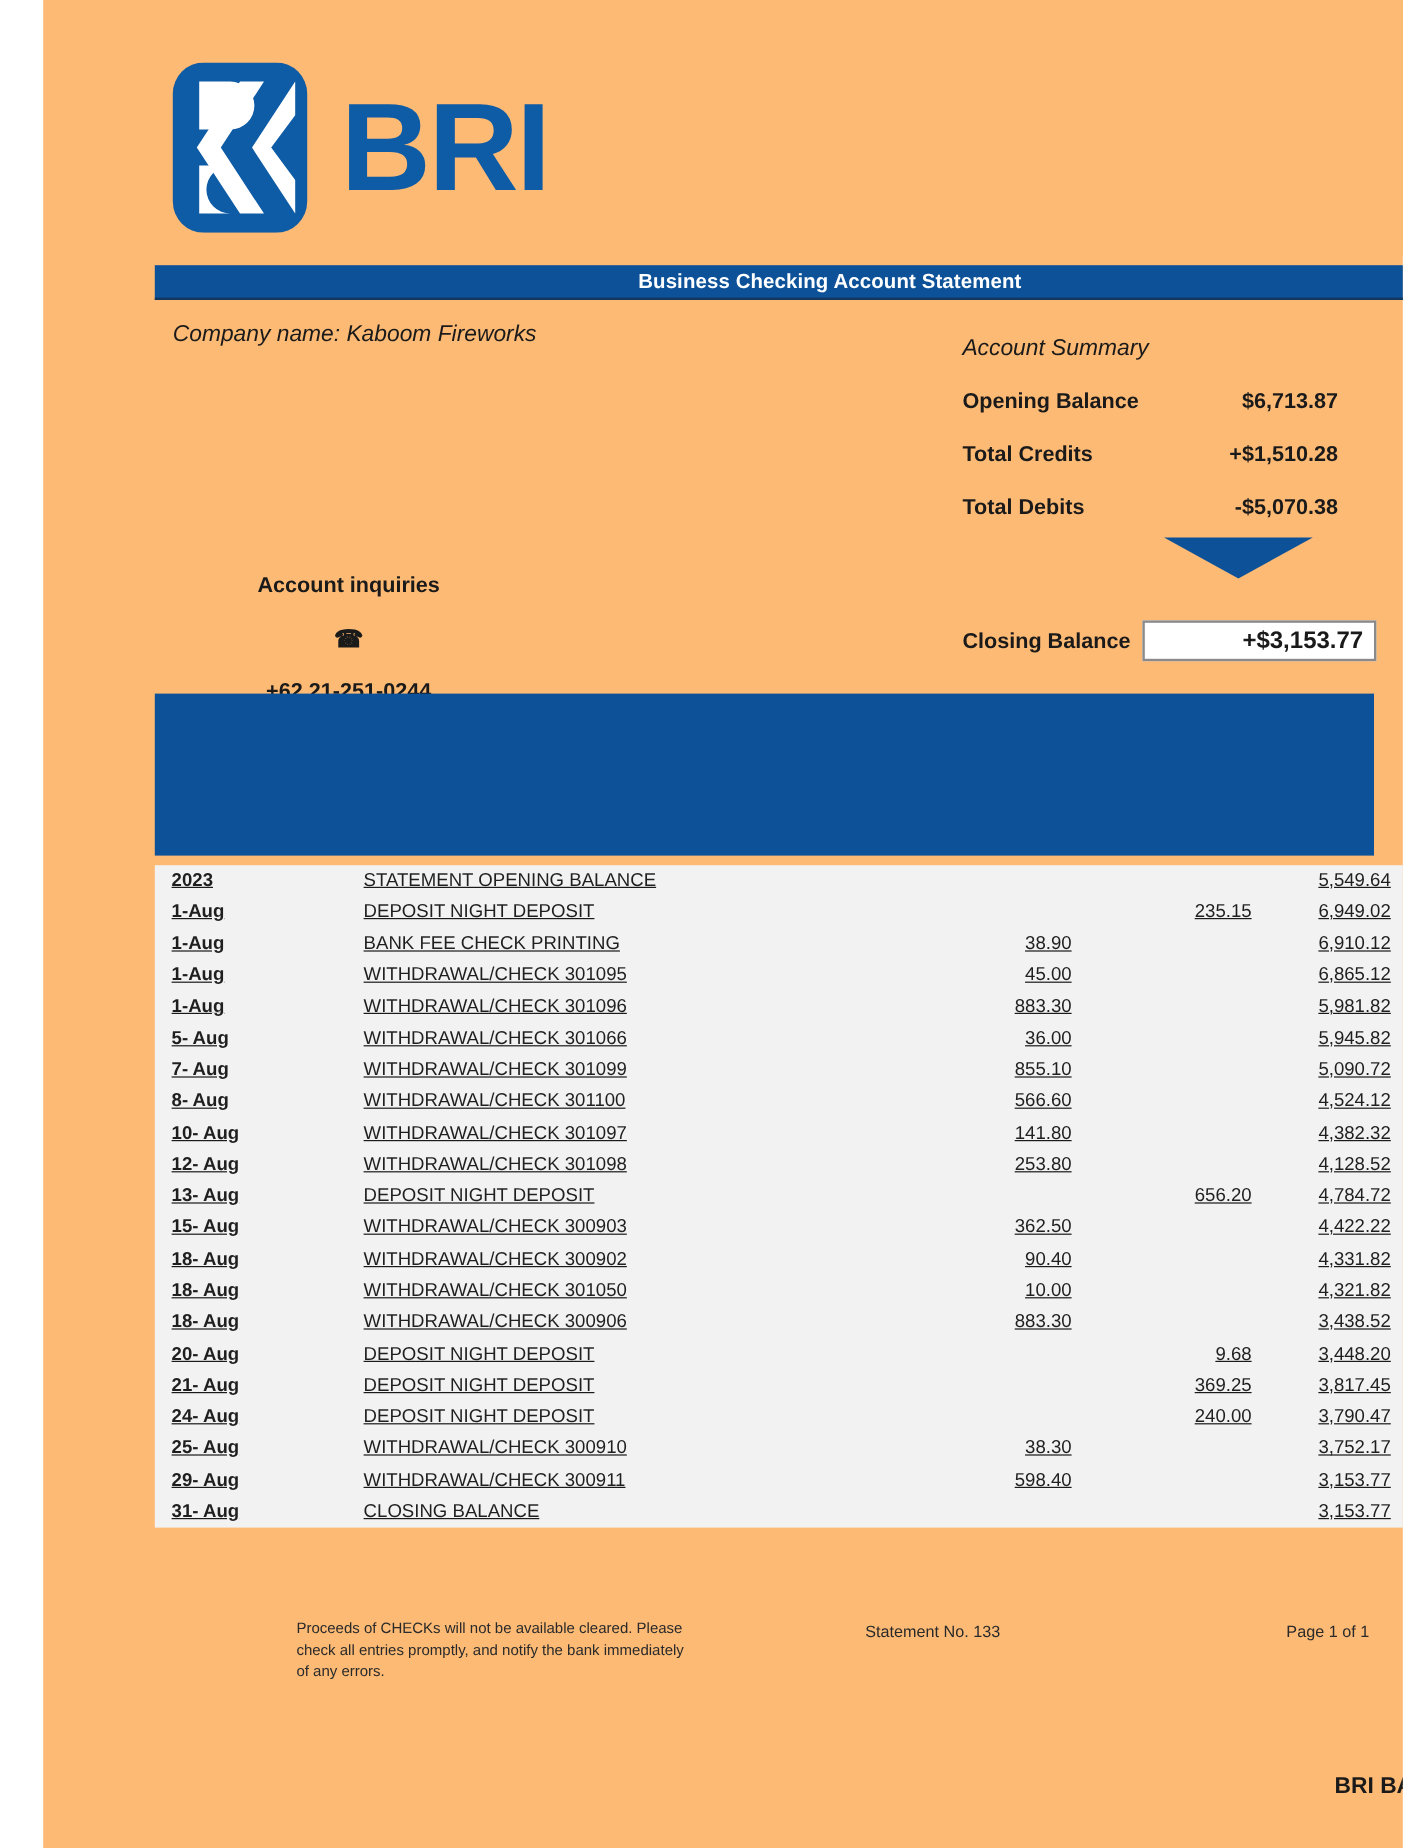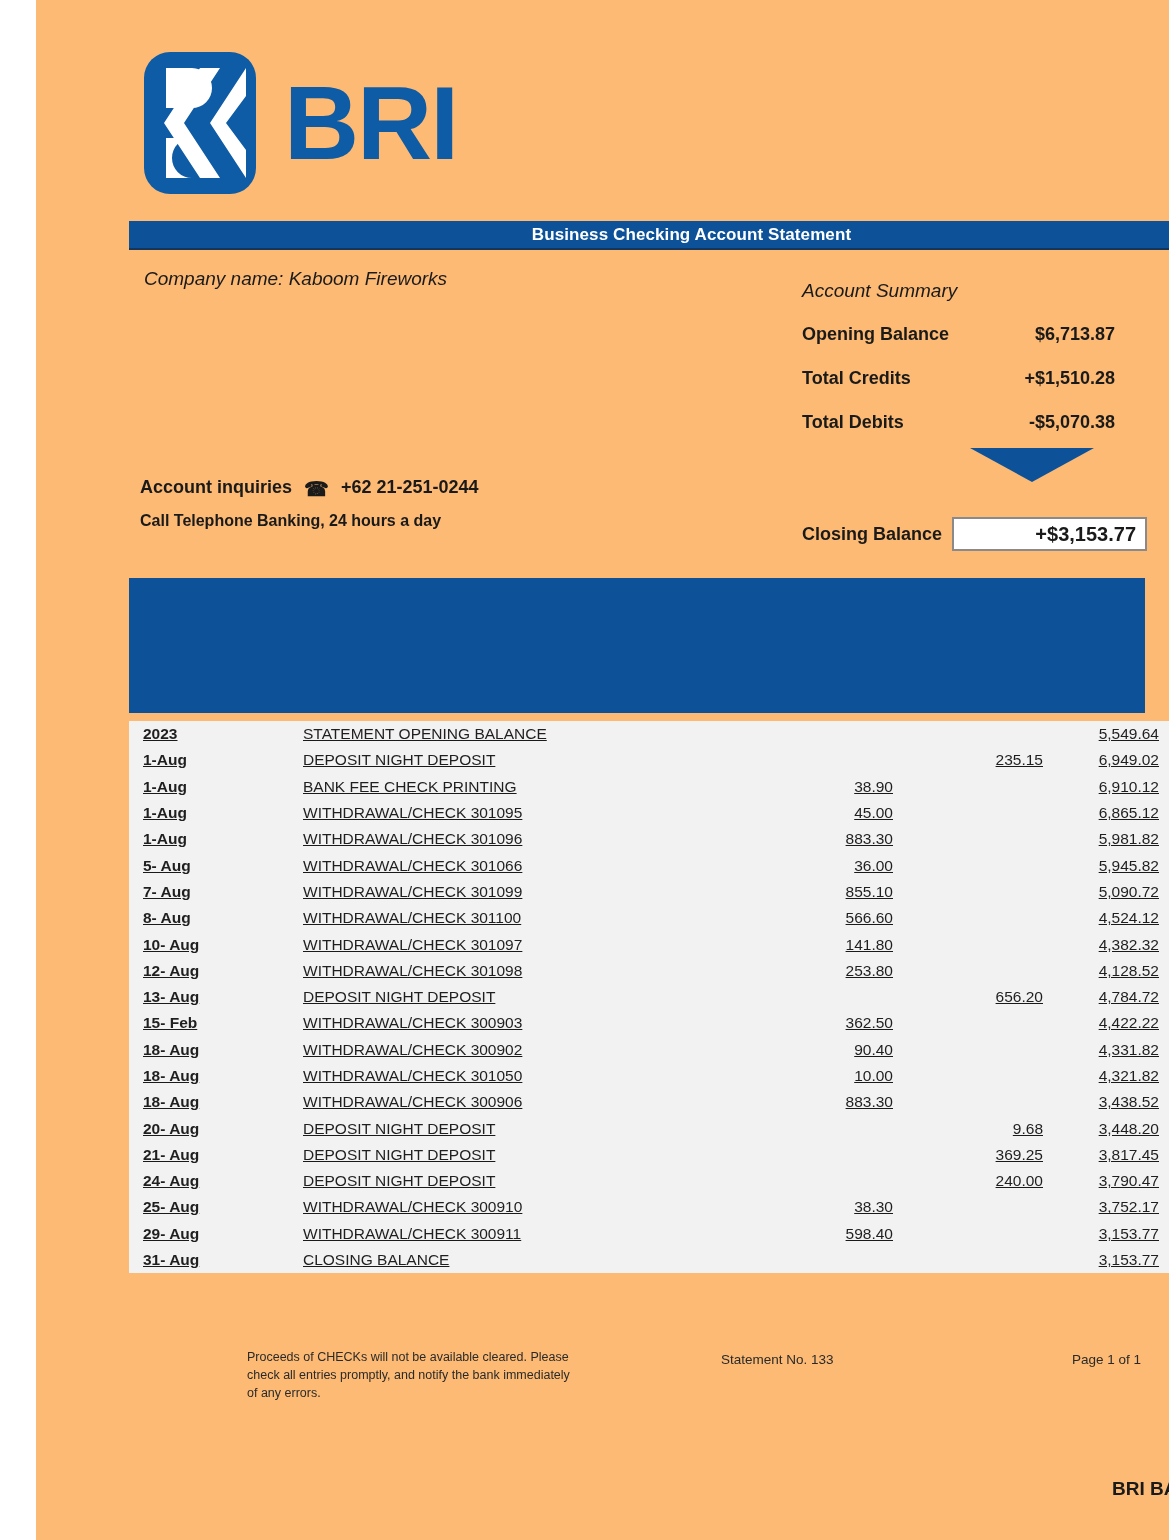--- a/index.html
+++ b/index.html
@@ -141,22 +141,23 @@
   .inquiries {
     position: absolute;
     left: 104px;
     top: 477px;
   }
   .inq-line1 {
     font-size: 18px;
     font-weight: bold;
     display: flex;
     align-items: center;
-    gap: 12px;
-    white-space: nowrap;
+    gap: 24px;
+    white-space: nowrap;
+    flex-direction: column;
   }
   .phone-glyph {
     font-size: 20px;
     line-height: 1;
     position: relative;
     top: 1px;
   }
   .inq-line2 {
     font-size: 16px;
     font-weight: bold;
@@ -416,21 +417,21 @@
           <td class="col-bal">4,128.52</td>
         </tr>
         <tr>
           <td class="col-date">13- Aug</td>
           <td class="col-desc">DEPOSIT NIGHT DEPOSIT</td>
           <td class="col-debit"></td>
           <td class="col-credit">656.20</td>
           <td class="col-bal">4,784.72</td>
         </tr>
         <tr>
-          <td class="col-date">15- Feb</td>
+          <td class="col-date">15- Aug</td>
           <td class="col-desc">WITHDRAWAL/CHECK 300903</td>
           <td class="col-debit">362.50</td>
           <td class="col-credit"></td>
           <td class="col-bal">4,422.22</td>
         </tr>
         <tr>
           <td class="col-date">18- Aug</td>
           <td class="col-desc">WITHDRAWAL/CHECK 300902</td>
           <td class="col-debit">90.40</td>
           <td class="col-credit"></td>

